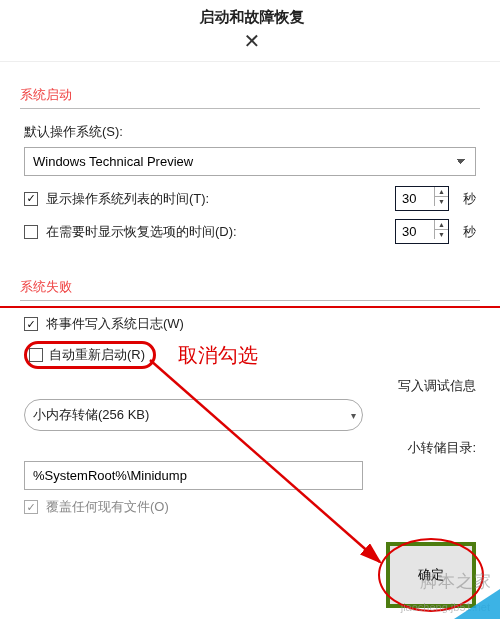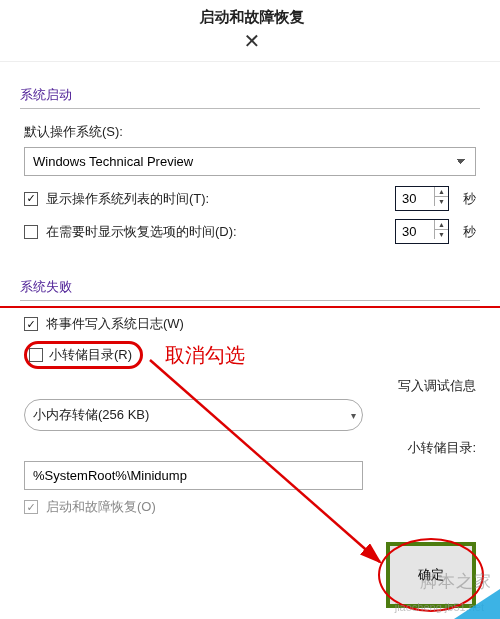--- a/index.html
+++ b/index.html
@@ -2,21 +2,21 @@
 <html><head>
 <meta charset="utf-8">
 <style>
 * { box-sizing: border-box; margin: 0; padding: 0; font-family: "Microsoft YaHei", "Segoe UI", sans-serif; }
 body { width: 500px; height: 619px; background: #fff; font-size: 13px; color: #222; position: relative; overflow: hidden; }
 .titlebar { display: flex; align-items: center; justify-content: space-between; padding: 8px 12px 6px 16px; border-bottom: 1px solid #eee; flex-direction: column; }
 .titlebar h1 { font-size: 15px; font-weight: 600; }
 .close-x { font-size: 20px; line-height: 1; padding: 4px 8px; cursor: pointer; color: #333; }
 .content { padding: 12px 20px 10px 20px; }
 .group { margin-top: 12px; }
-.group-title { font-size: 13px; color: #4c1d95; margin-bottom: 4px; }
+.group-title { font-size: 13px; color: #ef4444; margin-bottom: 4px; }
 .group-line { border: none; border-top: 1px solid #bbb; margin-bottom: 14px; }
 .label { margin: 6px 4px 6px 4px; }
 .select, .combo, .textfield { width: 100%; padding: 6px 8px; border: 1px solid #aaa; background: #fff; font-size: 13px; appearance: none; }
 .select { background-image: linear-gradient(45deg, transparent 50%, #555 50%), linear-gradient(135deg, #555 50%, transparent 50%); background-position: calc(100% - 14px) 50%, calc(100% - 9px) 50%; background-size: 5px 5px,5px 5px; background-repeat: no-repeat; }
 .row { display: flex; align-items: center; gap: 8px; margin: 8px 4px; }
 .chk { width: 14px; height: 14px; border: 1px solid #555; display: inline-flex; align-items: center; justify-content: center; font-size: 11px; flex: 0 0 auto; }
 .chk.checked::after { content: "✓"; color: #000; }
 .row-label { flex: 1; }
 .spinner { display: flex; align-items: flex-start; border: 1px solid #0f172a; }
 .spinner input { width: 38px; border: none; padding: 4px 6px; font-size: 13px; text-align: left; }
@@ -26,21 +26,21 @@
 .unit { margin-left: 6px; }
 .indent { margin-left: 4px; }
 .highlight-auto { border: 3px solid #d00; border-radius: 18px; padding: 2px 8px 2px 2px; display: inline-flex; align-items: center; gap: 6px; }
 .annotation { color: #d00; font-size: 20px; margin-left: 14px; }
 .sub-label { margin: 8px 4px 4px 20px; text-align: right; }
 .footer { display: flex; justify-content: flex-end; padding: 8px 24px 18px 0; }
 .ok-btn { border: 4px solid #4d7c0f; background: #e5e5e5; padding: 20px 28px; font-size: 13px; cursor: pointer; position: relative; }
 .ok-ellipse { position: absolute; inset: -8px -12px; border: 2px solid #d00; border-radius: 50%; pointer-events: none; }
 svg.arrow { position: absolute; pointer-events: none; }
 .watermark { position: absolute; right: 8px; bottom: 26px; font-size: 17px; color: #888; opacity: .55; letter-spacing: 1px; }
-.watermark2 { position: absolute; right: 16px; bottom: 6px; font-size: 11px; color: #999; opacity: .6; }
+.watermark2 { position: absolute; right: 10px; bottom: 6px; font-size: 11px; color: #999; opacity: .6; }
 .corner { position: absolute; right: 0; bottom: 0; width: 0; height: 0; border-left: 46px solid transparent; border-bottom: 30px solid #1aa6e0; opacity: .85; }
 .disabled { color: #888; }
 .disabled .chk { border-color: #aaa; }
 .disabled .chk.checked::after { color: #888; }
 .combo { position: relative; border-radius: 16px; }
 .combo .caret { position: absolute; right: 6px; top: 50%; transform: translateY(-50%); font-size: 10px; color: #555; }
 .combo-wrap { position: relative; margin: 0 4px; }
 .textfield-wrap { margin: 0 4px; }
 </style>
 </head>
@@ -96,41 +96,41 @@
     <hr class="group-line">
 
     <div class="row">
       <span class="chk checked"></span>
       <span class="row-label">将事件写入系统日志(W)</span>
     </div>
 
     <div class="row">
       <span class="highlight-auto">
         <span class="chk"></span>
-        <span>小转储目录(R)</span>
+        <span>自动重新启动(R)</span>
       </span>
       <span class="annotation">取消勾选</span>
     </div>
 
     <div class="sub-label">写入调试信息</div>
     <div class="combo-wrap">
       <div class="combo" style="width:75%;">
         <span>小内存转储(256 KB)</span>
         <span class="caret">▾</span>
       </div>
     </div>
 
     <div class="sub-label">小转储目录:</div>
     <div class="textfield-wrap">
       <input class="textfield" style="width: 75%;" value="%SystemRoot%\Minidump">
     </div>
 
     <div class="row disabled">
       <span class="chk checked"></span>
-      <span class="row-label">启动和故障恢复(O)</span>
+      <span class="row-label">覆盖任何现有文件(O)</span>
     </div>
   </div>
 
 </div>
 
 <div class="footer">
   <button class="ok-btn">
     <span>确定</span>
     <span class="ok-ellipse"></span>
   </button>

